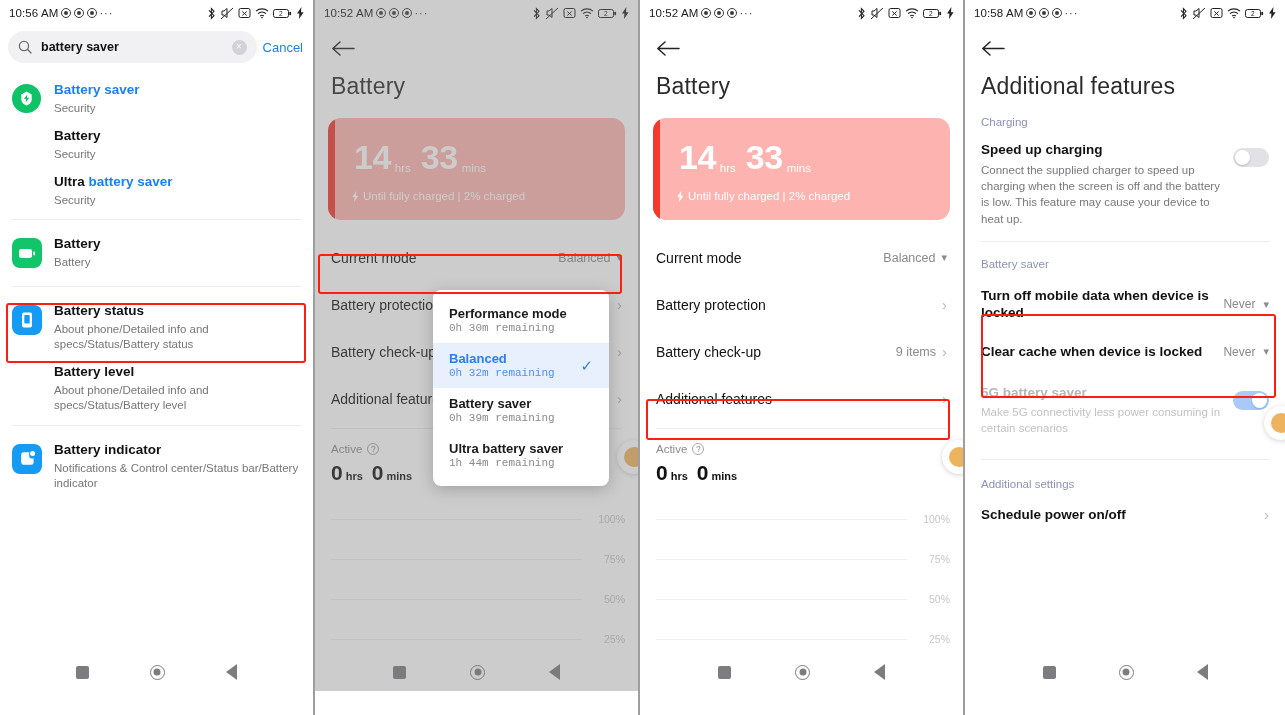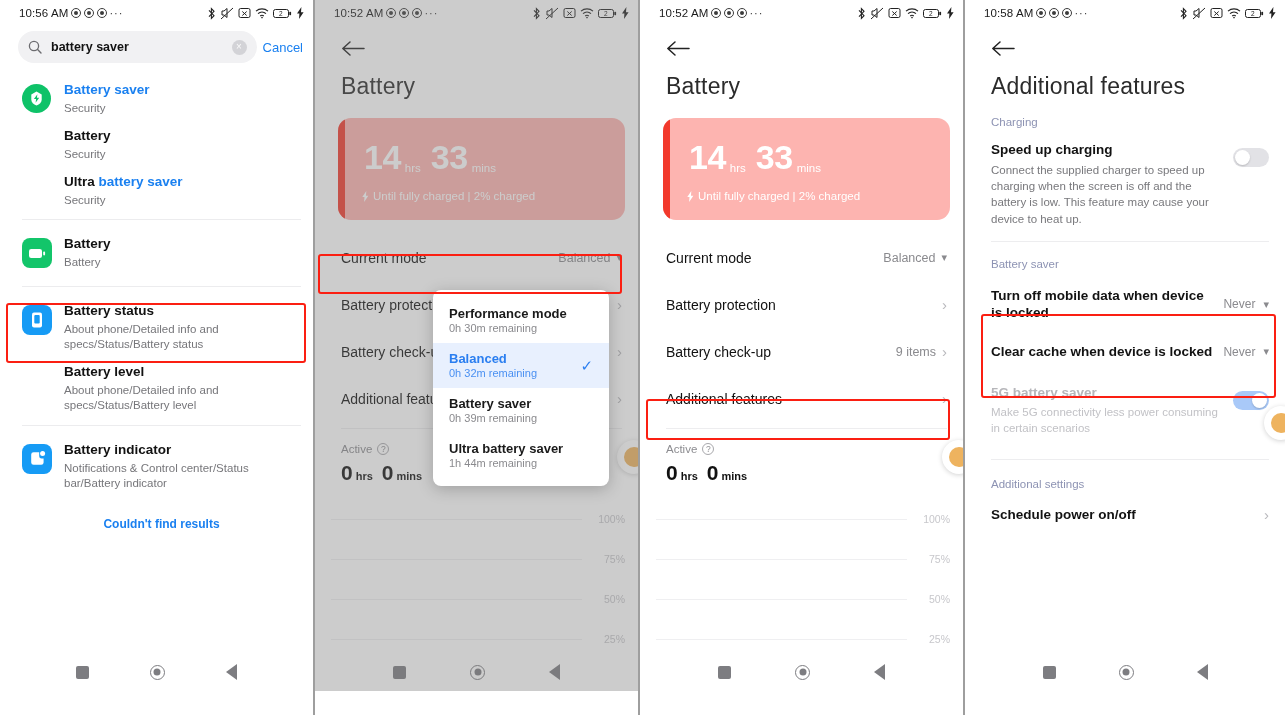--- a/index.html
+++ b/index.html
@@ -9,21 +9,20 @@
     font-family: "Liberation Sans", sans-serif;
     overflow: hidden;
   }
   .screens { display: flex; width: 1285px; height: 715px; }
   .panel {
     position: relative;
     height: 691px;
     background: #ffffff;
     overflow: hidden;
     flex: 0 0 auto;
-    padding-left: 10px;
   }
   .p1 { width: 313px; }
   .sep { width: 2px; flex: 0 0 auto; background: #9e9e9e; height: 715px; }
   .p2 { width: 323px; }
   .p3 { width: 323px; }
   .p4 { width: 320px; }
 
   
   .statusbar {
     height: 26px; display: flex; align-items: center;
@@ -133,21 +132,21 @@
   .dim {
     position:absolute; inset:0; background: rgba(120,120,120,.38); z-index: 20;
   }
   .dropdown {
     position:absolute; z-index: 30; background:#ffffff; border-radius: 8px;
     box-shadow: 0 3px 16px rgba(0,0,0,.22);
     left: 118px; top: 290px; width: 176px; padding: 8px 0;
   }
   .dd-item { padding: 8px 14px 9px 16px; position: relative; }
   .dd-item .t { font-size: 13px; font-weight: 700; color: #1a1a1a; }
-  .dd-item .s { font-size: 11px; color: #8a8a8e; margin-top: 1px; }
+  .dd-item .s { font-size: 11px; color: #8a8a8e; margin-top: 1px; font-family: Liberation Mono, monospace; }
   .dd-item.sel { background: #e8f0fe; }
   .dd-item.sel .t { color: #2a7ef0; font-weight: 700; }
   .dd-item.sel .s { color: #4a90f2; }
   .dd-check { position:absolute; right: 16px; top: 50%; transform: translateY(-50%); color:#2a7ef0; font-size: 15px; }
 
   
   .fab {
     position:absolute; right: -13px; top: 440px; width: 34px; height: 34px;
     border-radius: 50%; background: #ffffff; box-shadow: 0 1px 5px rgba(0,0,0,.18);
     display:flex; align-items:center; justify-content:center; z-index: 15;
@@ -305,21 +304,20 @@
           </span>
         </div>
         <div class="res-body">
           <div class="res-item">
             <div class="res-title">Battery indicator</div>
             <div class="res-sub">Notifications &amp; Control center/Status bar/Battery indicator</div>
           </div>
         </div>
       </div>
 
-      <div class="nores">Couldn't find results</div>
     </div>
 
     <div class="hl-box" style="left:6px; top:303px; width:300px; height:60px;"></div>
 
     <div class="navbar">
       <span class="nav-sq"></span>
       <span class="nav-circ"></span>
       <span class="nav-tri"></span>
     </div>
   </div>

